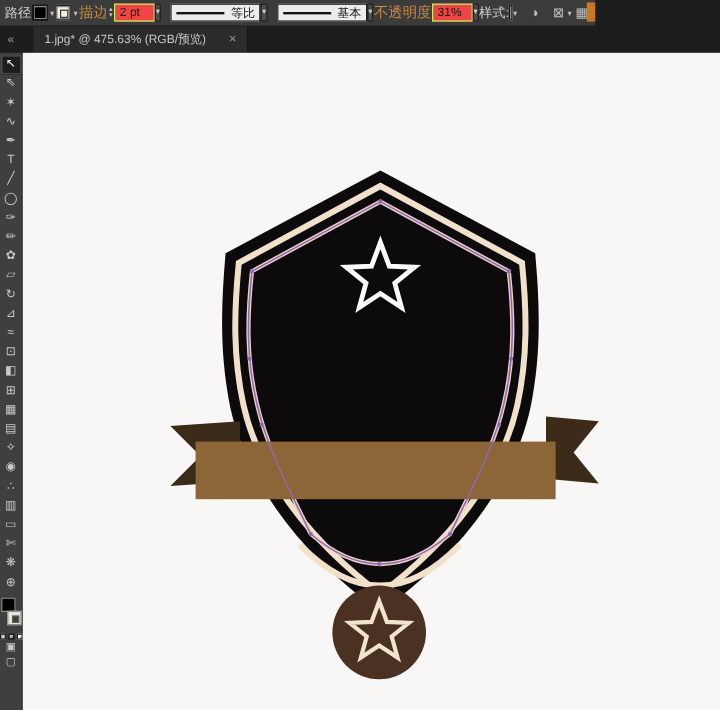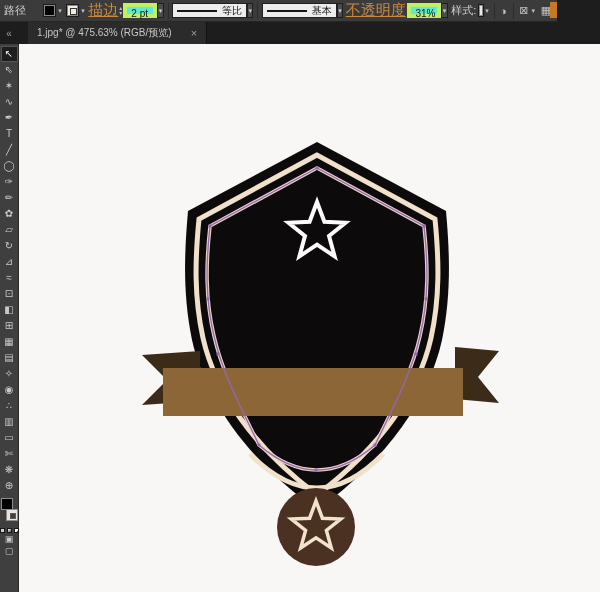--- a/index.html
+++ b/index.html
@@ -1,34 +1,34 @@
 <!DOCTYPE html>
 <html><head>
 <meta charset="utf-8">
 <style>
   * { margin:0; padding:0; box-sizing:border-box; }
   html,body { width:600px; height:592px; overflow:hidden; background:#1d1d1d;
     font-family:"Liberation Sans","DejaVu Sans",sans-serif; }
 
   
-  .control-bar { position:absolute; top:0; left:0; width:557px; height:22px;
+  .control-bar { position:absolute; top:0; left:0; width:496px; height:22px;
     background:#3b3b3b; border-bottom:1px solid #262626; display:flex;
     align-items:center; padding:0 4px; color:#d6d6d6; font-size:11px; white-space:nowrap; }
   .cb-label { color:#cfcfcf; }
-  .link { color:#c98a3e; text-decoration:underline; cursor:pointer; font-size:15px; }
+  .link { color:#c98a3e; cursor:pointer; font-size:12px; }
   .swatch-group { display:flex; align-items:center; gap:1px; }
   .cb-swatch { width:13px; height:13px; border:1px solid #191919; box-shadow:inset 0 0 0 1px #8a8a8a; }
   .cb-swatch.fill { background:#000; }
   .cb-swatch.stroke { background:#f2ece3; position:relative; }
   .cb-swatch.stroke::after { content:""; position:absolute; left:3px; top:3px; width:5px; height:5px;
     border:1px solid #333; background:#f2ece3; }
   .cb-swatch.style { background:#e9e9e9; }
   .drop-arrow { font-size:7px; color:#bdbdbd; padding:0 1px; }
   .spinner { display:flex; flex-direction:column; line-height:5px; font-size:6px; color:#bbb; margin:0 1px; }
-  .num-field { background:#5eead4; border:4px solid #bef264; color:#151515; font-size:10px;
+  .num-field { background:#ef4444; border:1px solid #bef264; color:#151515; font-size:10px;
     height:15px; line-height:13px; padding:0 4px; min-width:34px; }
   .drop-btn { width:12px; height:15px; background:#4c4c4c; border:1px solid #1f1f1f;
     color:#ccc; font-size:7px; text-align:center; line-height:13px; }
   .combo { display:flex; align-items:center; background:#ededed; border:1px solid #1f1f1f;
     height:15px; padding:0 4px; gap:5px; color:#151515; font-size:10px; }
   .stroke-line { width:40px; height:2px; background:#161616; }
   .sep { width:1px; height:16px; background:#2b2b2b; margin:0 4px; }
   .cb-icon { color:#c2c2c2; font-size:11px; padding:0 2px; }
   .ws-sliver { position:absolute; right:0; top:2px; width:7px; height:16px; background:#c8781e; }
 

